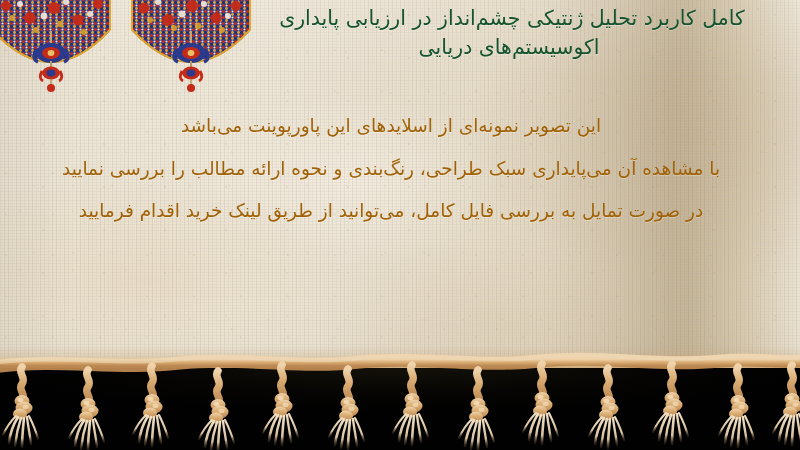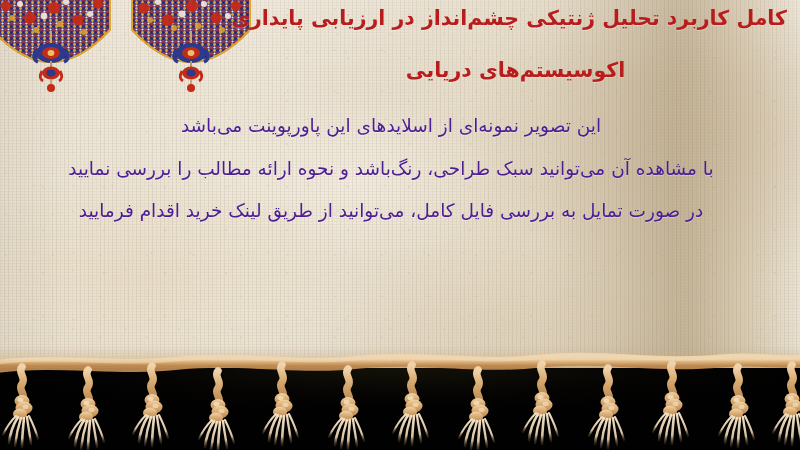--- a/index.html
+++ b/index.html
@@ -53,37 +53,37 @@
         rgba(0,0,0,0) 70%, rgba(150,125,88,.10) 100%);
   }
 
   
   .ornament{position:absolute;top:-2px;}
   .ornament svg{display:block;}
 
   
   .title-block{
     position:absolute;
-    top:4px; right:13px; left:250px;
+    top:4px; right:26px; left:250px;
     text-align:center;
-    color:#b91c1c;
-    font-weight:bold;
+    color:#14532d;
+    font-weight:normal;
     font-size:20.5px;
     line-height:1.42;
     letter-spacing:0;
     text-shadow:0 1px 0 rgba(255,255,255,.30);
   }
   .title-line{white-space:nowrap;}
-  .title-line.l2{padding-right:6px;margin-top:23px;}
+  .title-line.l2{padding-right:6px;}
 
   .body-block{
     position:absolute;
     top:105px; left:0; right:18px;
     text-align:center;
-    color:#4c1d95;
+    color:#a16207;
     font-size:18.5px;
     line-height:2.30;
     text-shadow:0 1px 0 rgba(255,255,255,.28);
   }
   .body-line{white-space:nowrap;}
 
   
   .black-band{
     position:absolute;left:0;right:0;bottom:0;height:82px;
     background:
@@ -247,21 +247,21 @@
     </svg>
   </div>
 
   <div class="title-block">
     <div class="title-line l1">کامل کاربرد تحلیل ژنتیکی چشم‌انداز در ارزیابی پایداری</div>
     <div class="title-line l2">اکوسیستم‌های دریایی</div>
   </div>
 
   <div class="body-block">
     <div class="body-line">این تصویر نمونه‌ای از اسلایدهای این پاورپوینت می‌باشد</div>
-    <div class="body-line">با مشاهده آن می‌توانید سبک طراحی، رنگ‌باشد و نحوه ارائه مطالب را بررسی نمایید</div>
+    <div class="body-line">با مشاهده آن می‌پایداری سبک طراحی، رنگ‌بندی و نحوه ارائه مطالب را بررسی نمایید</div>
     <div class="body-line">در صورت تمایل به بررسی فایل کامل، می‌توانید از طریق لینک خرید اقدام فرمایید</div>
   </div>
 
   <div class="black-band"></div>
   <div class="band-edge"></div>
 
   <div class="fringe-layer">
     <svg width="800" height="100" viewBox="0 0 800 100" aria-hidden="true">
       <defs>
         <linearGradient id="ropeG" x1="0" y1="0" x2="0" y2="1">

